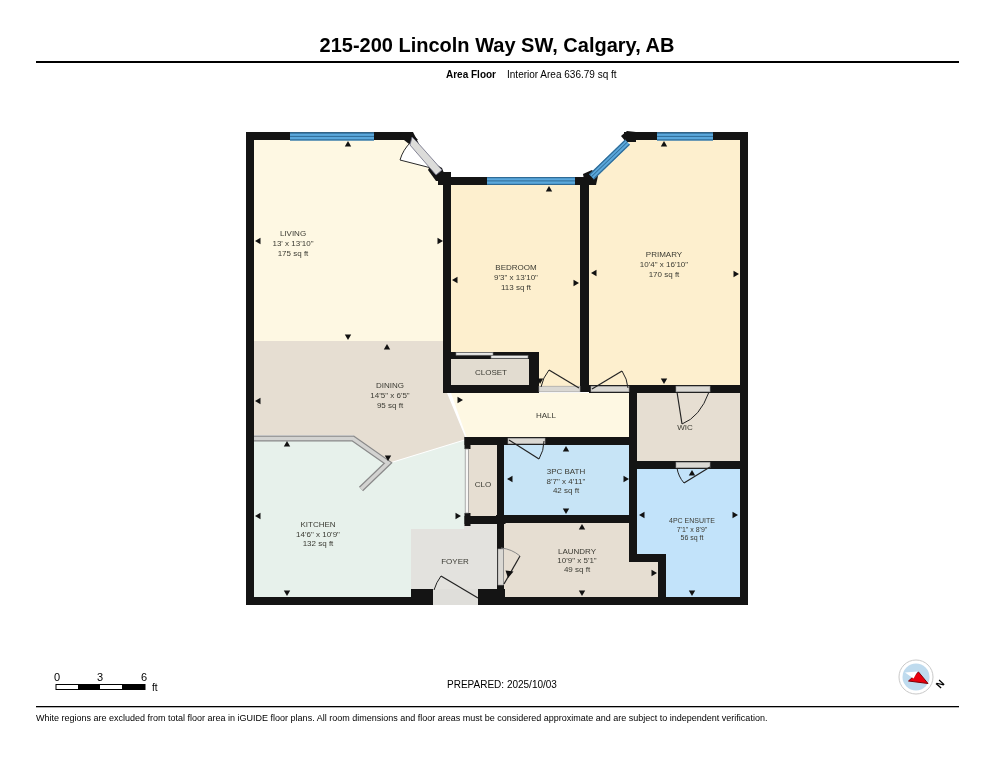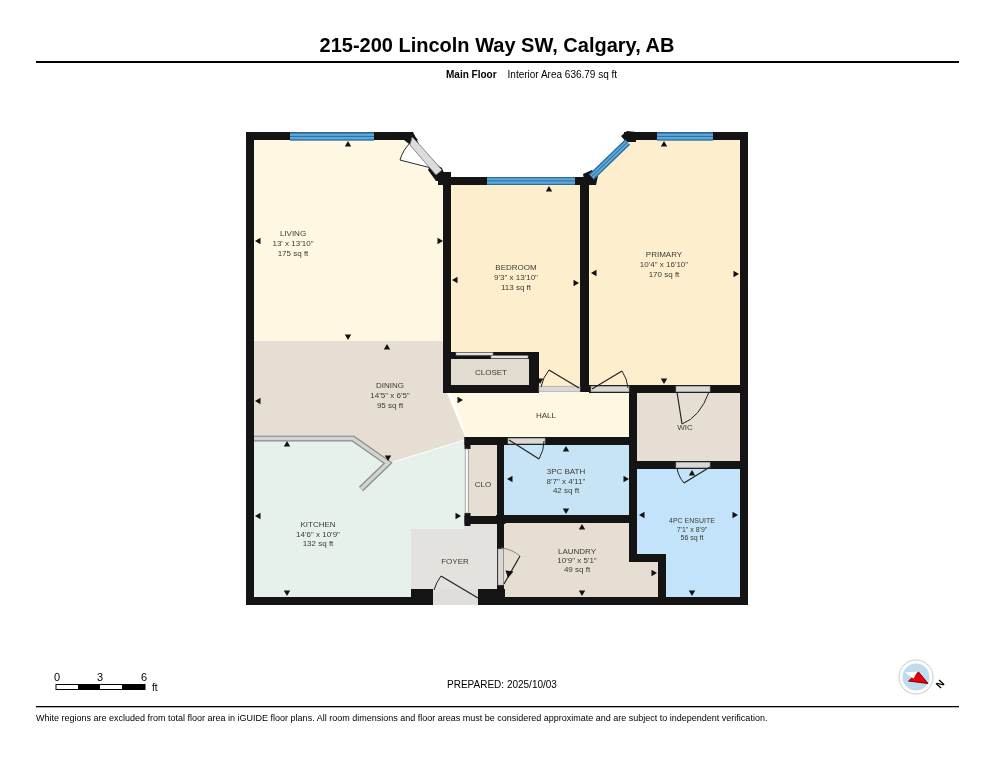--- a/index.html
+++ b/index.html
@@ -6,21 +6,21 @@
   body{font-family:"Liberation Sans", sans-serif;}
   .abs{position:absolute;}
 </style>
 </head>
 <body>
 
 <div class="abs" style="left:0;top:34px;width:994px;text-align:center;font-size:20px;font-weight:bold;color:#000;">215-200 Lincoln Way SW, Calgary, AB</div>
 
 <div class="abs" style="left:36px;top:61.2px;width:923px;height:1.8px;background:#000;"></div>
 
-<div class="abs" style="left:446px;top:69px;font-size:10px;color:#000;white-space:nowrap;"><span style="font-weight:bold;">Main Floor</span><span style="display:inline-block;width:11px;"></span><span>Interior Area 636.79 sq ft</span></div>
+<div class="abs" style="left:446px;top:69px;font-size:10px;color:#000;white-space:nowrap;"><span style="font-weight:bold;">Area Floor</span><span style="display:inline-block;width:11px;"></span><span>Interior Area 636.79 sq ft</span></div>
 
 <svg class="abs" style="left:0;top:0;" width="994" height="768" viewBox="0 0 994 768">
 
   <polygon points="250,136 408,136 447,179 447,341 250,341" fill="#FEF8E3"></polygon>
 
   <rect x="447" y="181" width="138" height="208" fill="#FDEFCE"></rect>
 
   <polygon points="628,136 744,136 744,389 585,389 585,181 594,181" fill="#FDEFCE"></polygon>
 
   <polygon points="451,393 633,393 633,441 468,441" fill="#FEF8E3"></polygon>

